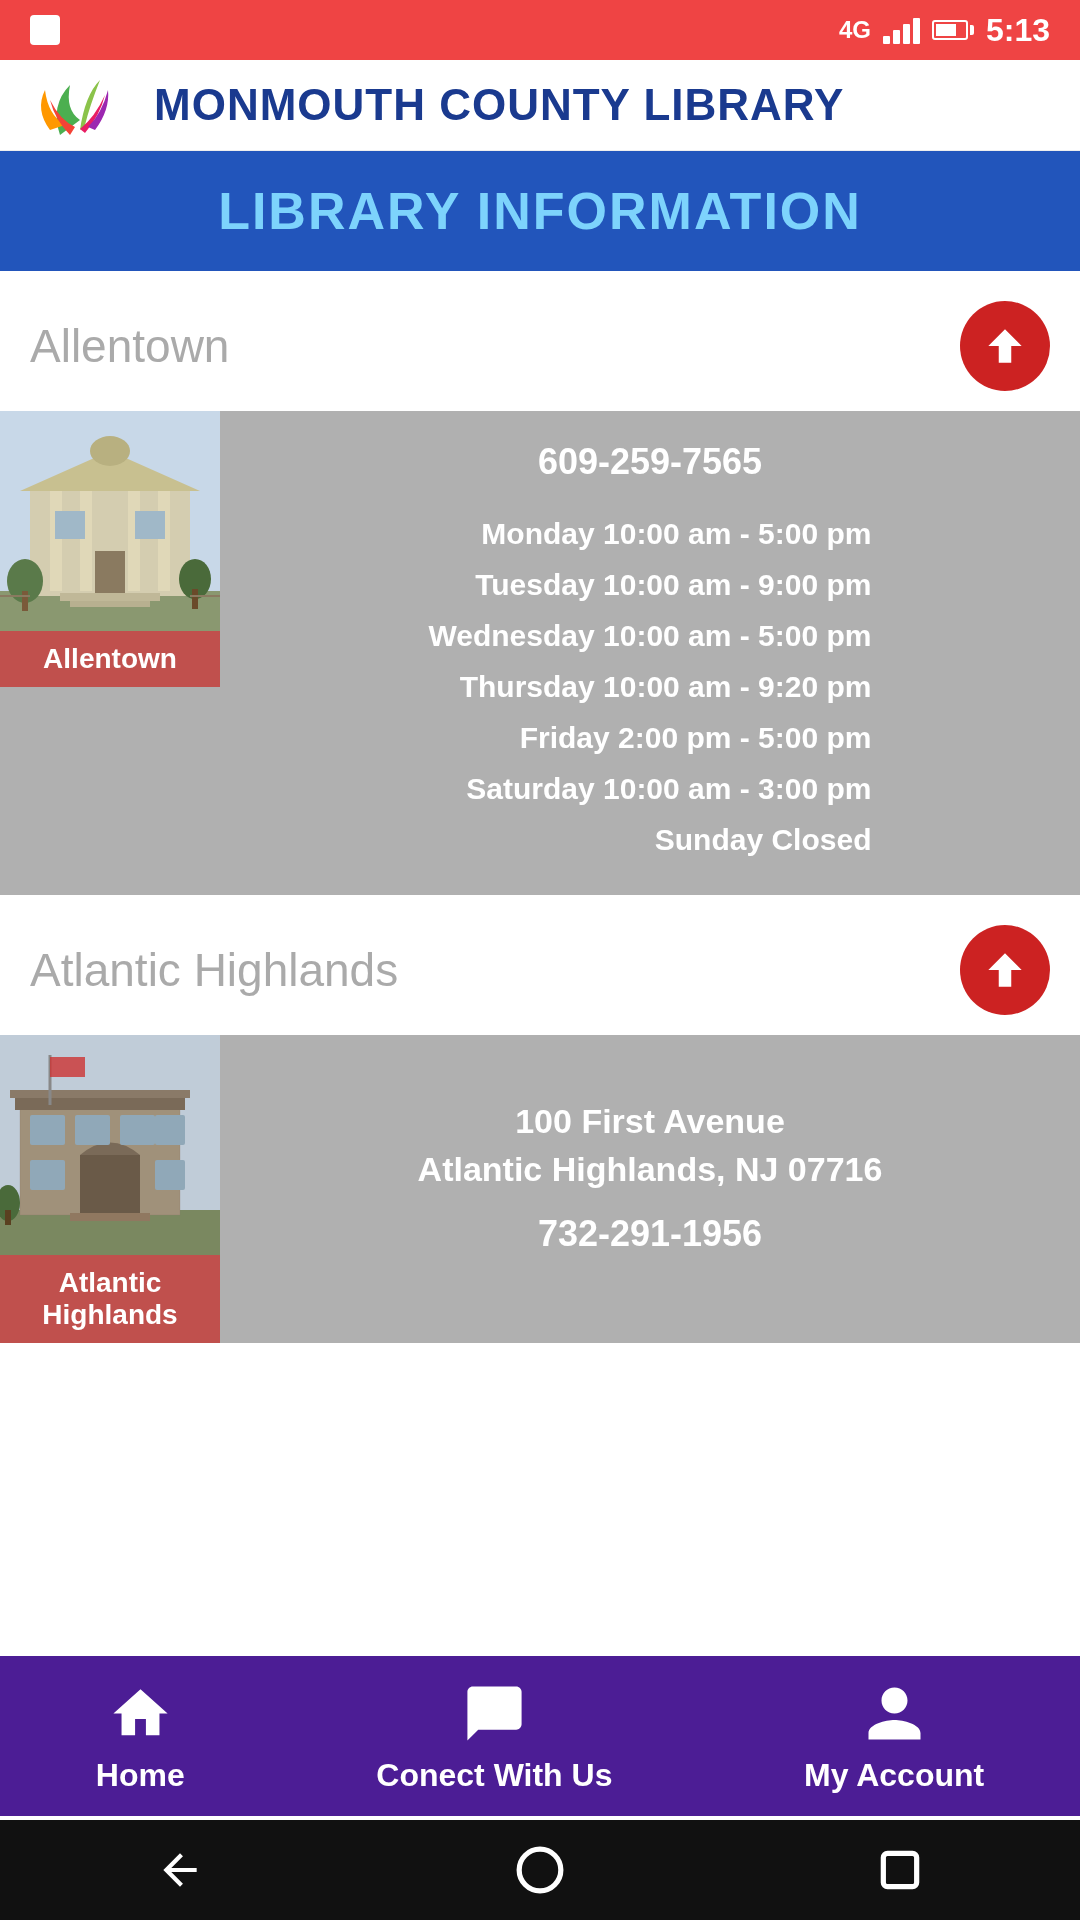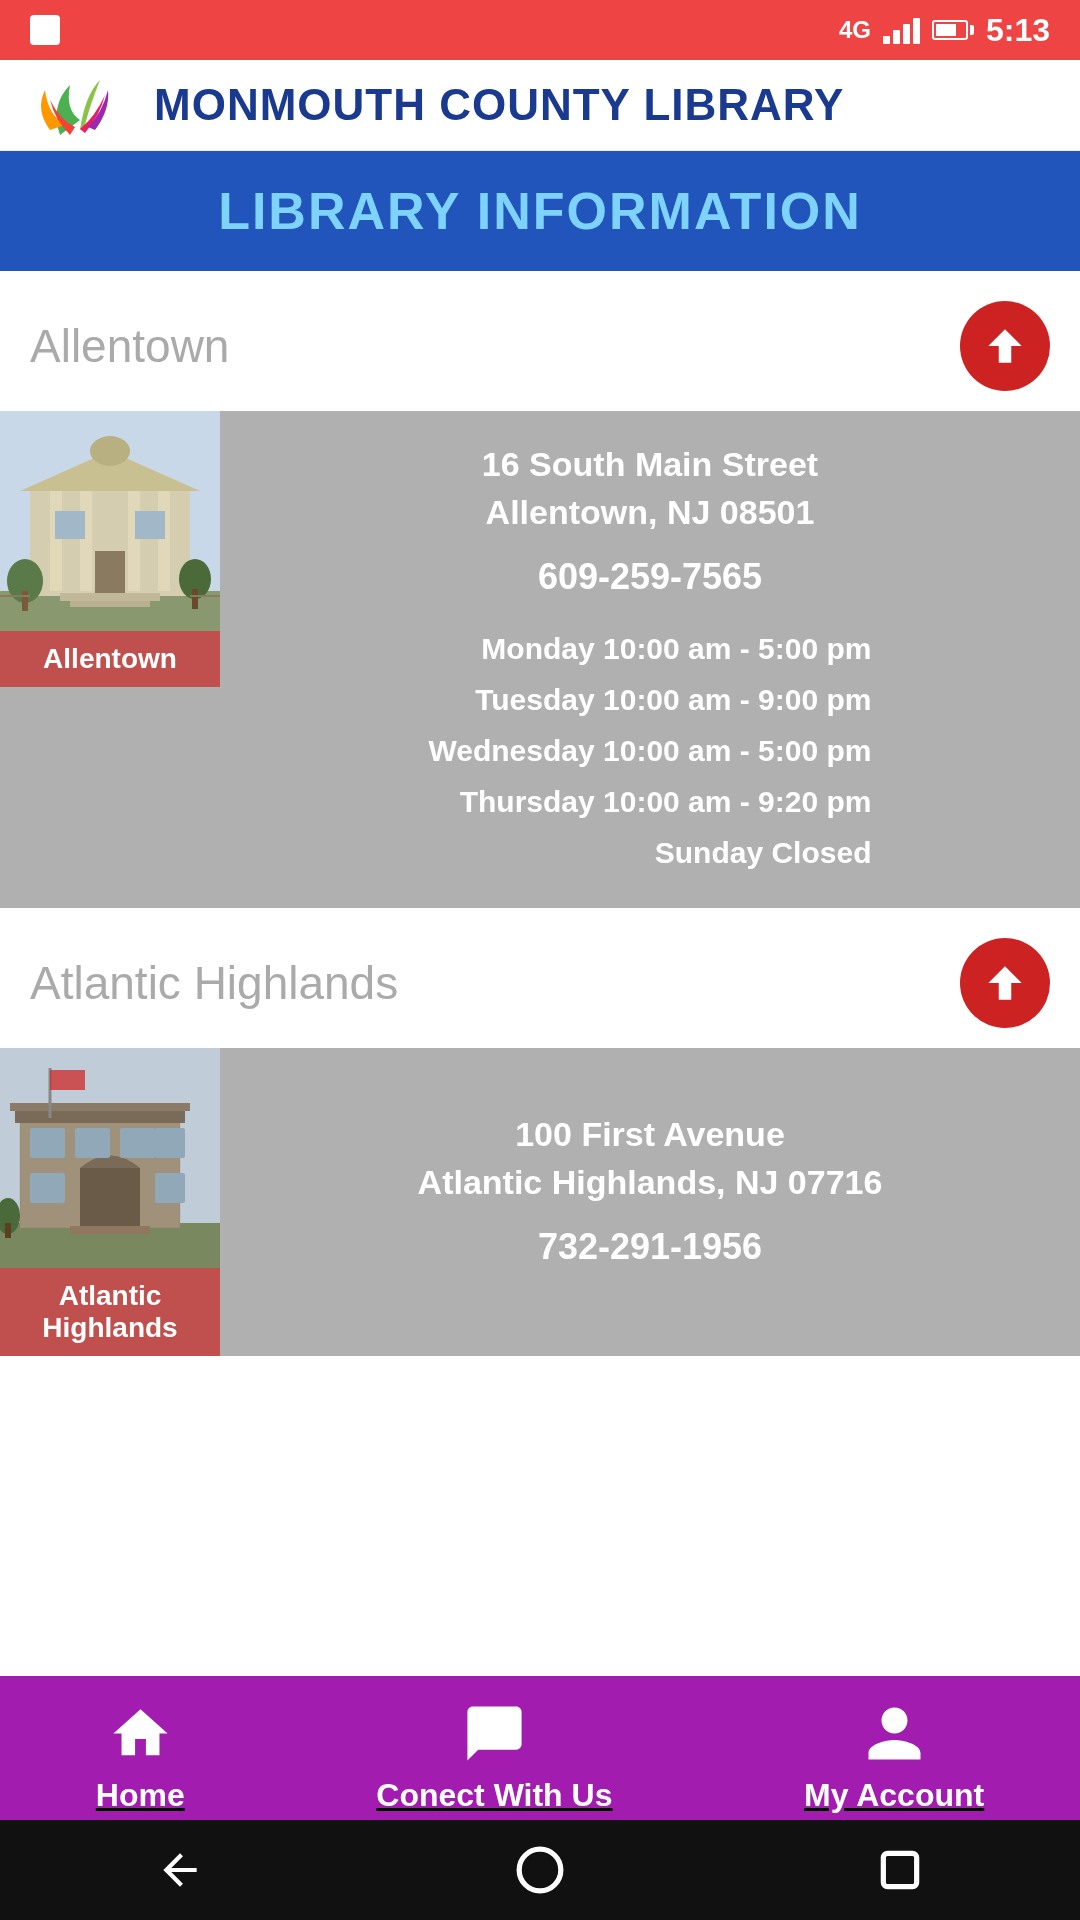--- a/index.html
+++ b/index.html
@@ -213,29 +213,28 @@
       color: white;
       font-size: 30px;
       font-weight: bold;
       text-align: right;
       line-height: 1.7;
     }
 
     
     .bottom-nav {
       position: fixed;
-      bottom: 84px;
+      bottom: 104px;
       left: 0;
       width: 1080px;
-      background: #a21caf;
+      background: #4c1d95;
       height: 160px;
       display: flex;
       align-items: center;
       justify-content: space-around;
-      text-decoration: underline;
     }
     .nav-item {
       display: flex;
       flex-direction: column;
       align-items: center;
       gap: 8px;
       cursor: pointer;
       color: white;
     }
     .nav-icon {
@@ -370,30 +369,28 @@
           <ellipse cx="195" cy="168" rx="16" ry="20" fill="#4a6a3a"></ellipse>
           <rect x="192" y="178" width="6" height="20" fill="#6a4a2a"></rect>
 
           <line x1="0" y1="185" x2="30" y2="185" stroke="#8a7a60" stroke-width="2"></line>
           <line x1="190" y1="185" x2="220" y2="185" stroke="#8a7a60" stroke-width="2"></line>
         </svg>
       </div>
       <div class="branch-name-label">Allentown</div>
     </div>
     <div class="branch-info">
-      <div class="branch-address">
-        <div>16 South Main Street</div>
-        <div>Allentown, NJ 08501</div>
-      </div>
       <div class="branch-phone">609-259-7565</div>
       <div class="branch-hours">
         <div>Monday 10:00 am - 5:00 pm</div>
         <div>Tuesday 10:00 am - 9:00 pm</div>
         <div>Wednesday 10:00 am - 5:00 pm</div>
         <div>Thursday 10:00 am - 9:20 pm</div>
+        <div>Friday 2:00 pm - 5:00 pm</div>
+        <div>Saturday 10:00 am - 3:00 pm</div>
         <div>Sunday Closed</div>
       </div>
     </div>
   </div>
 
   <div class="section-header">
     <span class="section-name">Atlantic Highlands</span>
     <div class="scroll-top-btn">
       <svg viewBox="0 0 24 24" xmlns="http://www.w3.org/2000/svg">
         <path d="M12 4l-8 8h5v8h6v-8h5z"></path>

